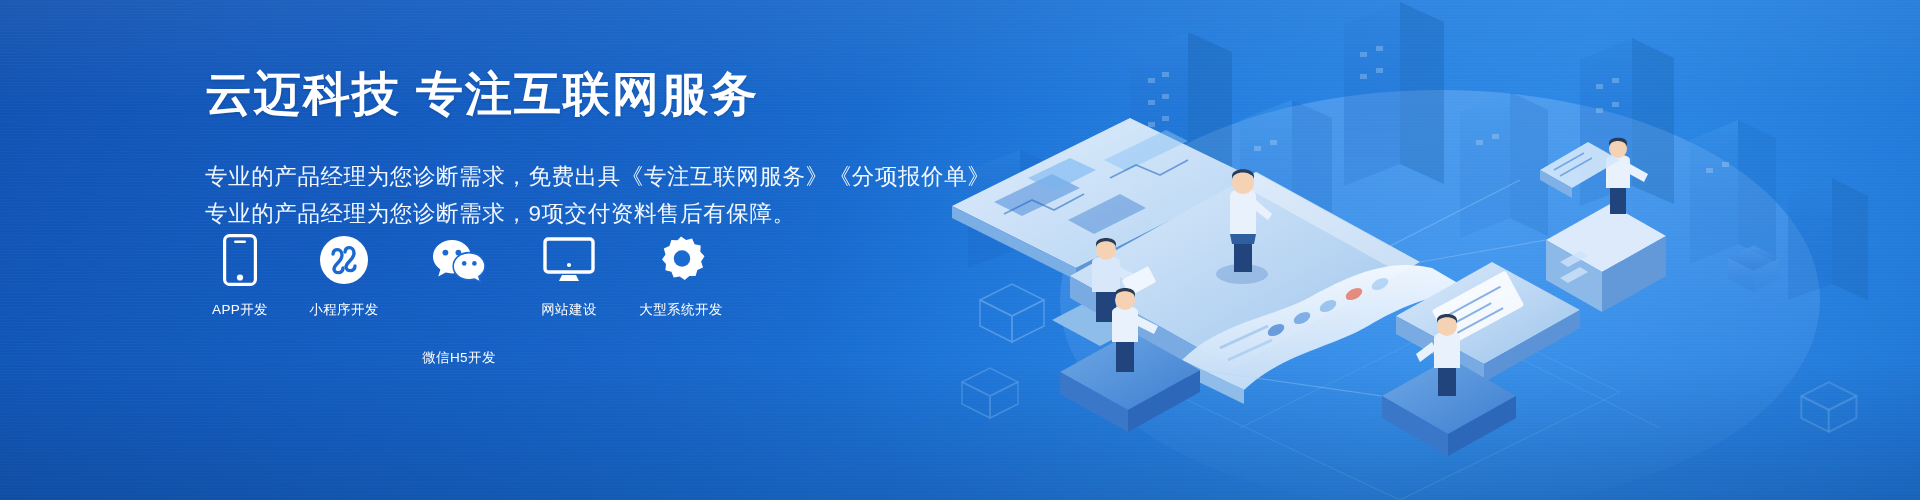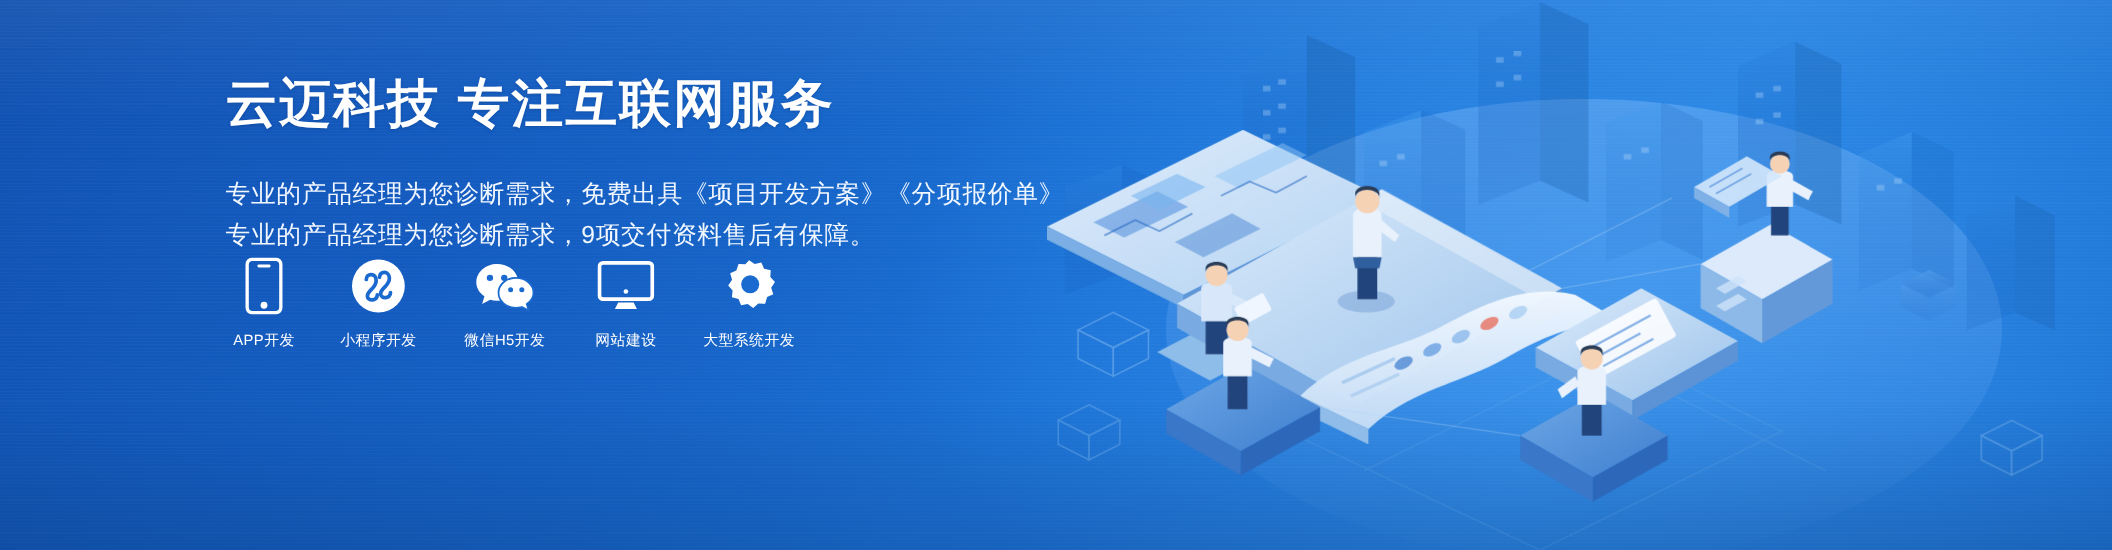--- a/index.html
+++ b/index.html
@@ -77,21 +77,21 @@
   .svc-label {
     margin-top:13px;
     font-size:13.5px;
     color:#ffffff;
     letter-spacing:0.4px;
     white-space:nowrap;
     font-weight:400;
   }
   .w-app   { width:70px; }
   .w-mini  { width:82px;justify-content:center; }
-  .w-wx    { width:92px; }
+  .w-wx    { width:92px;gap:48px; }
   .w-web   { width:72px; }
   .w-sys   { width:96px; }
 
   
   #art {
     position:absolute; right:0; top:0;
     width:1000px; height:500px;
     z-index:3;
   }
   #art svg { display:block; width:1000px; height:500px; }
@@ -363,21 +363,21 @@
       <g stroke="#aed5f8" stroke-width="1.2" fill="none" opacity=".35">
         <path d="M 336 172 L 470 246 L 600 180"></path>
         <path d="M 500 262 L 626 240"></path>
         <path d="M 280 370 L 462 396"></path>
       </g>
     </svg>
   </div>
 
   <div id="copy">
     <div id="headline">云迈科技 专注互联网服务</div>
-    <div id="sub1" class="sub">专业的产品经理为您诊断需求，免费出具《项目开发方案》《分项报价单》</div>
+    <div id="sub1" class="sub">专业的产品经理为您诊断需求，免费出具《专注互联网服务》《分项报价单》</div>
     <div id="sub2" class="sub">专业的产品经理为您诊断需求，9项交付资料售后有保障。</div>
   </div>
 
   <div id="services">
 
     <div class="svc w-app">
       <div class="svc-icon">
         <svg width="34" height="52" viewBox="0 0 34 52">
           <rect x="1.6" y="1.6" width="30.8" height="48.8" rx="5" ry="5" fill="none" stroke="#ffffff" stroke-width="3.2"></rect>
           <rect x="11" y="6.5" width="12" height="2.6" rx="1.3" fill="#ffffff"></rect>

